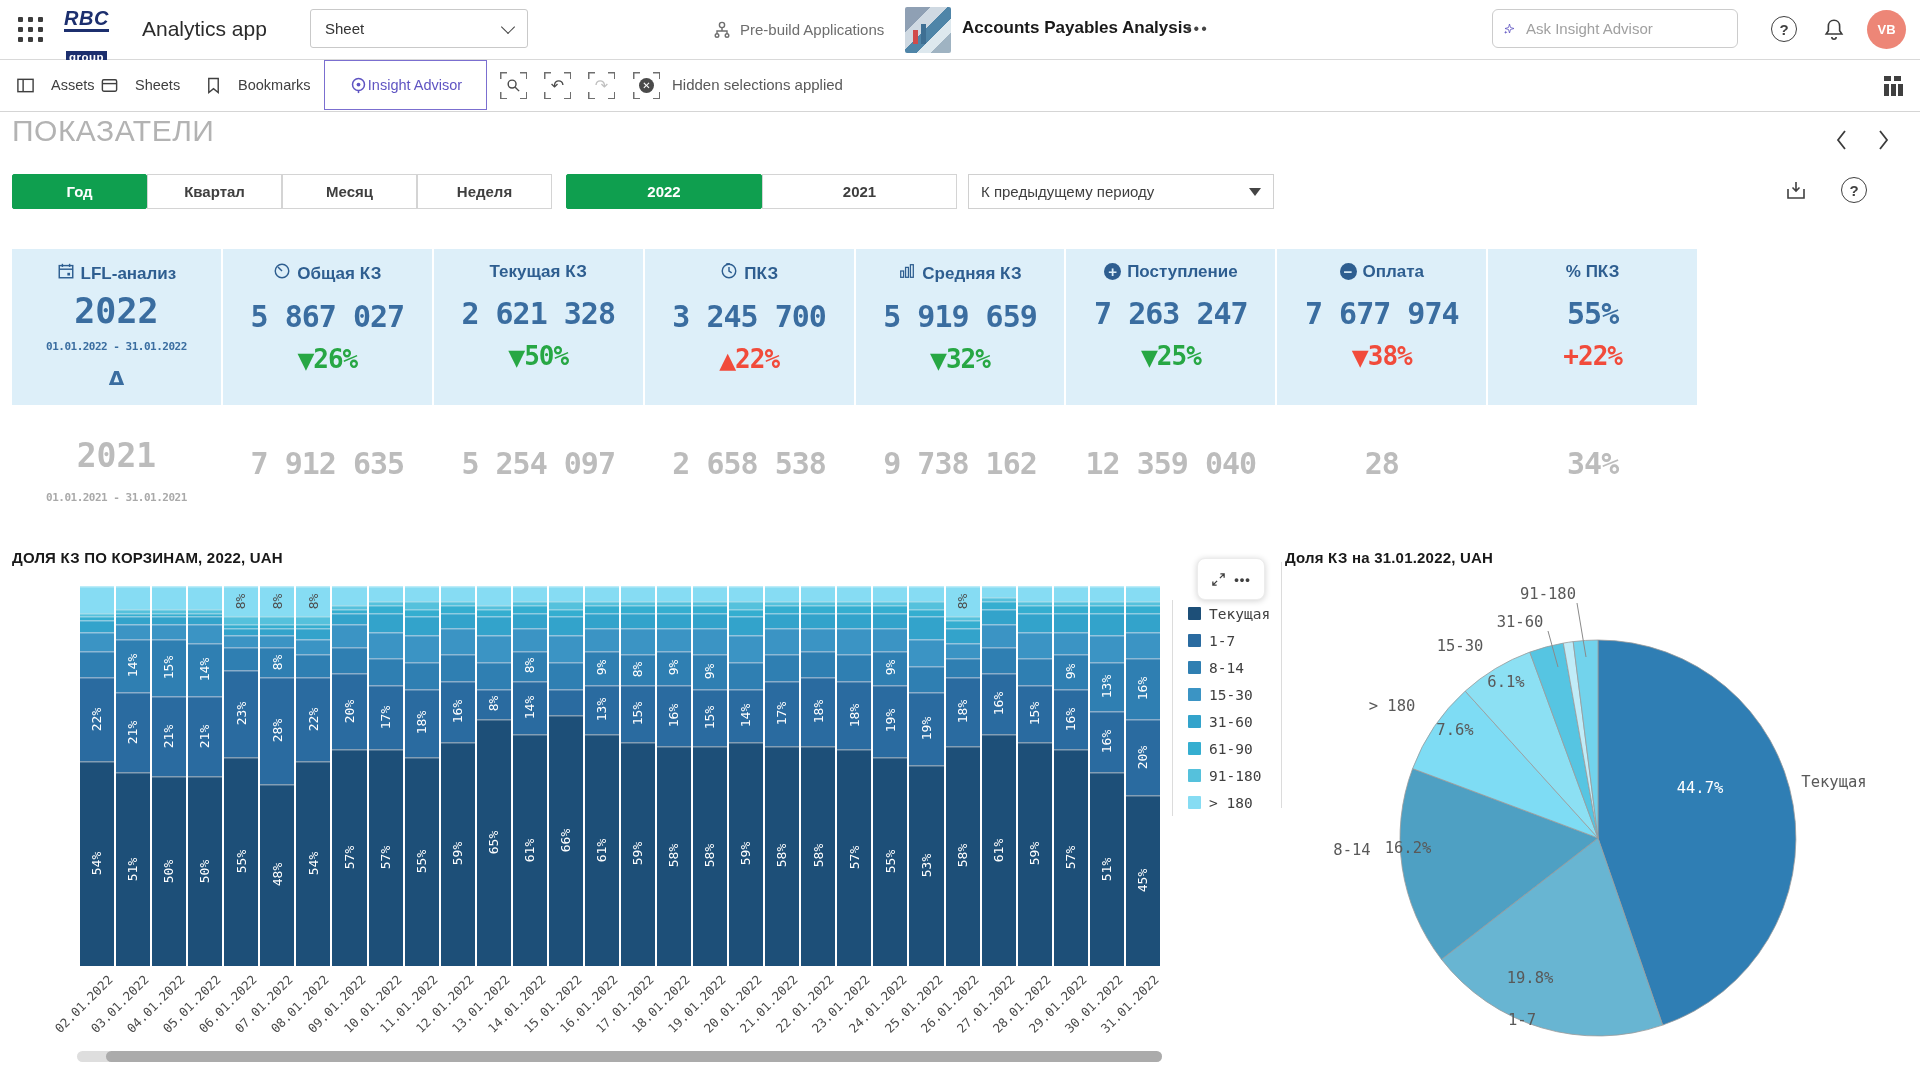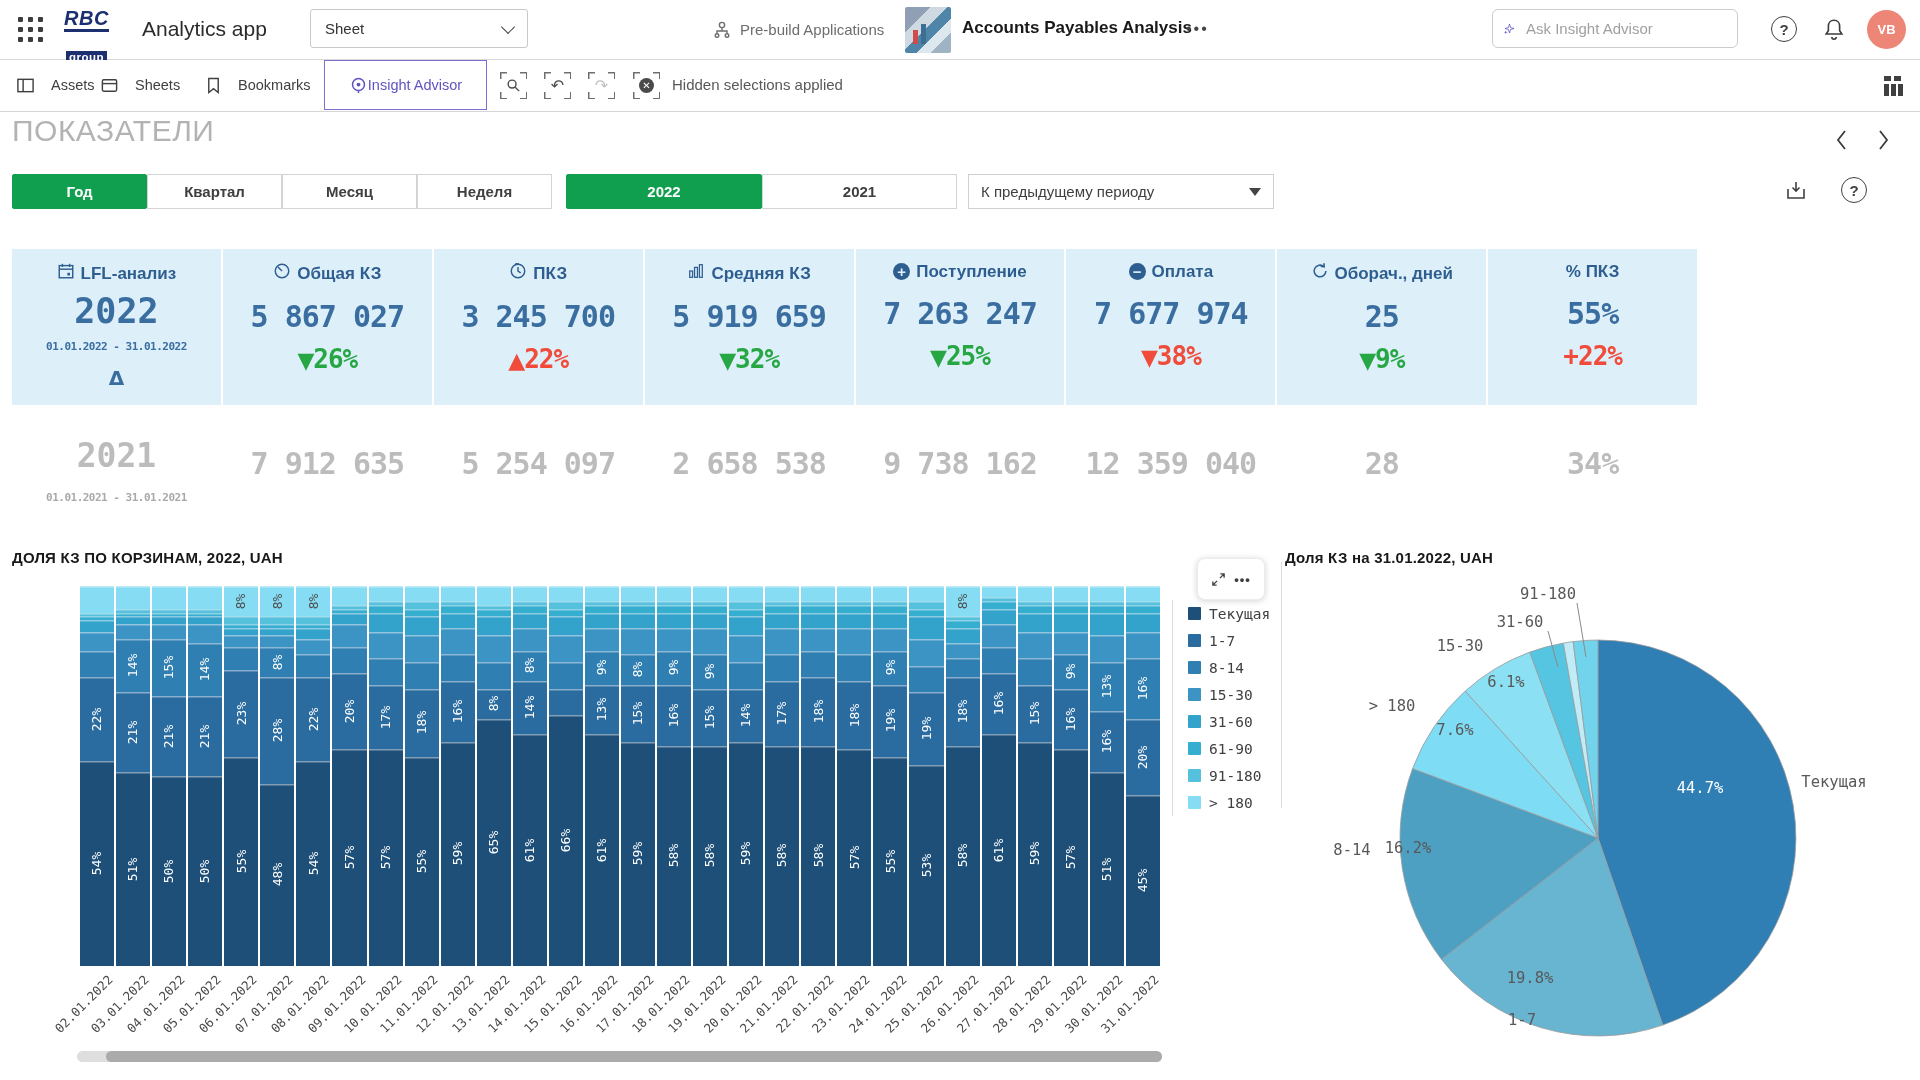--- a/index.html
+++ b/index.html
@@ -267,20 +267,27 @@
               <circle cx="10" cy="10" r="7.5" fill="none" stroke="#2e5e90" stroke-width="1.6"></circle>
               <line x1="10" y1="10" x2="5.5" y2="5.5" stroke="#2e5e90" stroke-width="1.6"></line>
             </svg></span>
           <span>Общая КЗ</span>
         </div>
         <div class="kpival mono">5 867 027</div>
         <div class="kpidelta mono green"><span class="tri">▼</span>26%</div>
       </div>
       <div class="kpicard">
         <div class="kpihead">
+          <span>Текущая КЗ</span>
+        </div>
+        <div class="kpival mono">2 621 328</div>
+        <div class="kpidelta mono green"><span class="tri">▼</span>50%</div>
+      </div>
+      <div class="kpicard">
+        <div class="kpihead">
           <span><svg width="18" height="18" viewBox="0 0 20 20">
               <circle cx="10" cy="10" r="7.5" fill="none" stroke="#2e5e90" stroke-width="1.6"></circle>
               <path d="M10 5.5 V10 L13 12" fill="none" stroke="#2e5e90" stroke-width="1.6"></path>
               <line x1="7" y1="2" x2="11" y2="2" stroke="#2e5e90" stroke-width="1.6"></line>
             </svg></span>
           <span>ПКЗ</span>
         </div>
         <div class="kpival mono">3 245 700</div>
         <div class="kpidelta mono red"><span class="tri">▲</span>22%</div>
       </div>
@@ -304,31 +311,20 @@
         <div class="kpival mono">7 263 247</div>
         <div class="kpidelta mono green"><span class="tri">▼</span>25%</div>
       </div>
       <div class="kpicard">
         <div class="kpihead">
           <span><span class="pm">−</span></span>
           <span>Оплата</span>
         </div>
         <div class="kpival mono">7 677 974</div>
         <div class="kpidelta mono red"><span class="tri">▼</span>38%</div>
-      </div>
-      <div class="kpicard">
-        <div class="kpihead">
-          <span><svg width="18" height="18" viewBox="0 0 20 20">
-              <path d="M16.5 10a6.5 6.5 0 1 1 -2.2-4.9" fill="none" stroke="#2e5e90" stroke-width="1.7"></path>
-              <path d="M14.5 1.5 L14.6 5.4 L10.8 4.6" fill="none" stroke="#2e5e90" stroke-width="1.7"></path>
-            </svg></span>
-          <span>Оборач., дней</span>
-        </div>
-        <div class="kpival mono">25</div>
-        <div class="kpidelta mono green"><span class="tri">▼</span>9%</div>
       </div>
       <div class="kpicard">
         <div class="kpihead">
           <span>% ПКЗ</span>
         </div>
         <div class="kpival mono">55%</div>
         <div class="kpidelta mono red">+22%</div>
       </div>
     </div>
   <div class="prevband" id="prevband">

